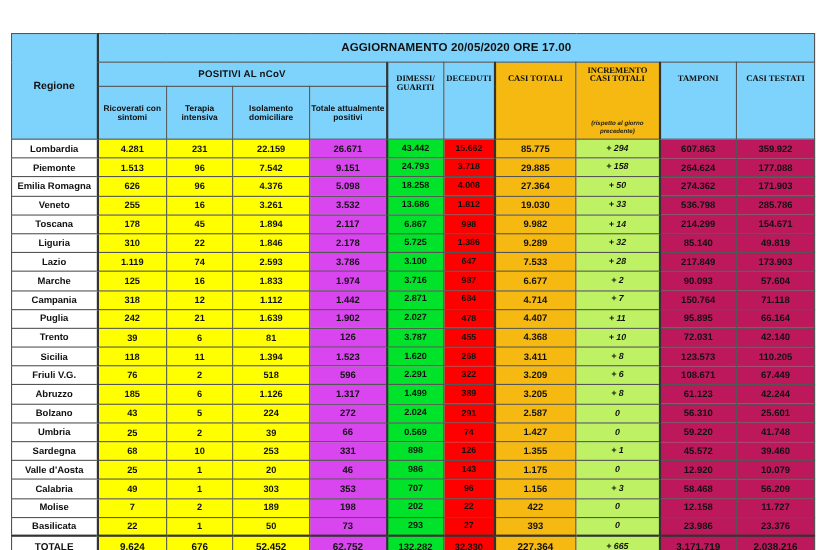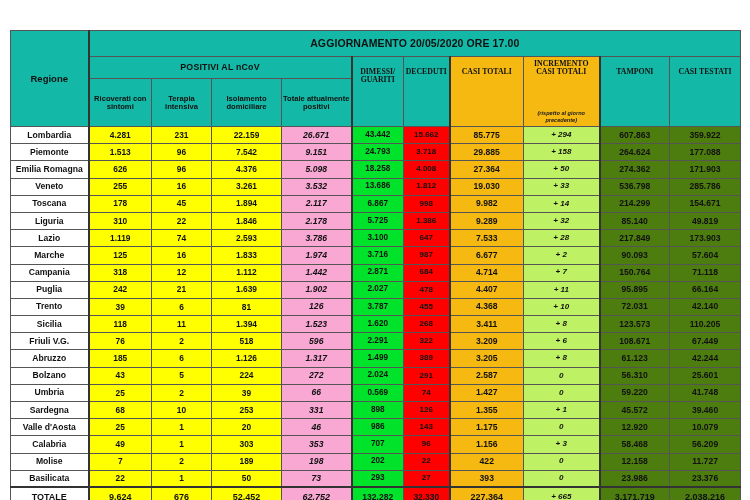--- a/index.html
+++ b/index.html
@@ -36,21 +36,21 @@
     text-align: center;
     vertical-align: middle;
     font-weight: bold;
     color: #111111;
     line-height: 1.05;
     box-sizing: border-box;
   }
 
   
   .h-grey {
-    background: #14b8a6;
+    background: #7dd3fc;
   }
   .h-orange {
     background: #f5b912;
   }
 
   .title-cell {
     font-size: 10.5px;
     letter-spacing: 0.1px;
     height: 26px;
   }
@@ -90,26 +90,26 @@
   
   tbody tr { height: 17.2px; }
 
   .c-region {
     background: #ffffff;
     font-size: 8.6px;
     color: #000000;
     margin-left: 36px;
   }
   .c-yellow  { background: #ffff00; font-size: 8.4px; font-weight: normal; color:#2a2a00;}
-  .c-yellow-b{ background: #f9a8d4; font-size: 8.6px; font-weight: bold; color:#1a1a00;font-style:italic;}
+  .c-yellow-b{ background: #d946ef; font-size: 8.6px; font-weight: bold; color:#1a1a00;}
   .c-green   { background: #00e32a; font-size: 8.2px; font-weight: bold; color:#0d3d10;}
   .c-red     { background: #ff0000; font-size: 8.0px; font-weight: bold; color:#b00000;}
   .c-orange  { background: #f5b912; font-size: 8.6px; font-weight: bold; color:#241a00;margin-top:16px;}
   .c-orange-i{ background: #bef264; font-size: 8.0px; font-weight: bold; font-style: italic; color:#241a00;}
-  .c-grey    { background: #4d7c0f; font-size: 8.6px; font-weight: bold; color:#111111;}
+  .c-grey    { background: #be185d; font-size: 8.6px; font-weight: bold; color:#111111;}
 
   
   tr.total-row { height: 20px; }
   tr.total-row td { border-top: 2px solid #333333; }
   tr.total-row .c-region { font-size: 9px; }
   tr.total-row .c-yellow,
   tr.total-row .c-yellow-b { font-size: 9px; font-weight: bold; }
   tr.total-row .c-green { font-size: 8.6px; }
   tr.total-row .c-red { font-size: 8.4px; }
   tr.total-row .c-orange { font-size: 9px; }

